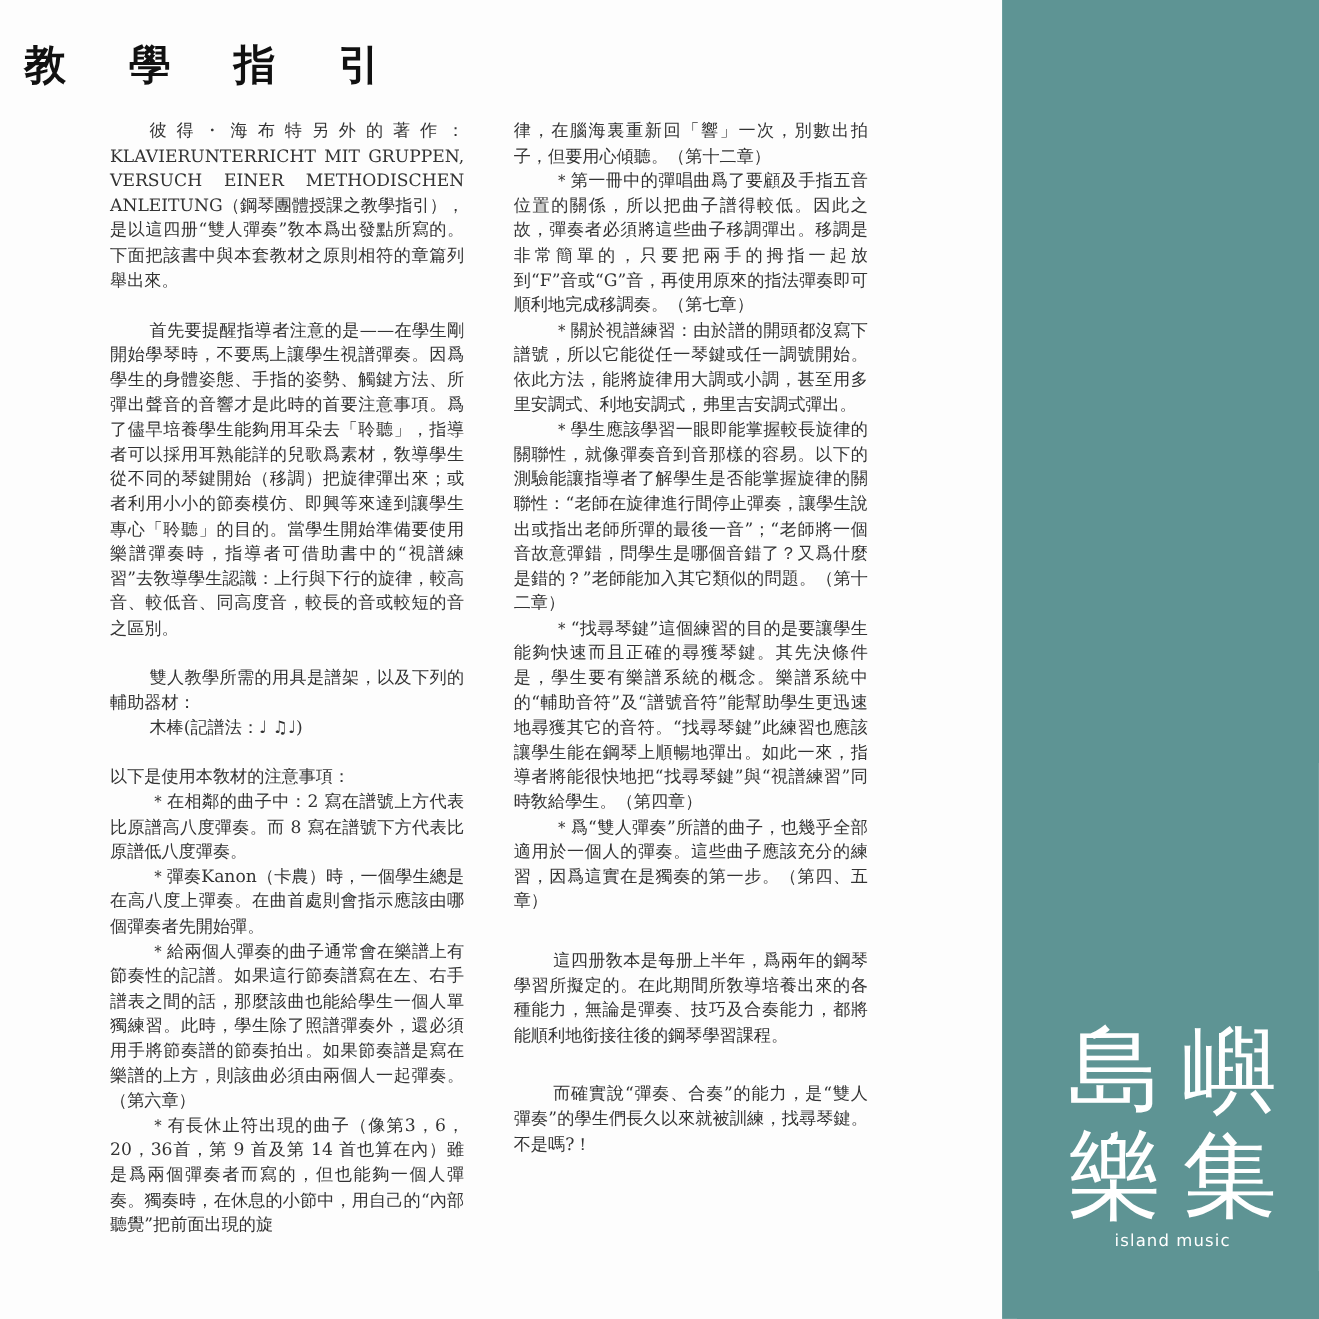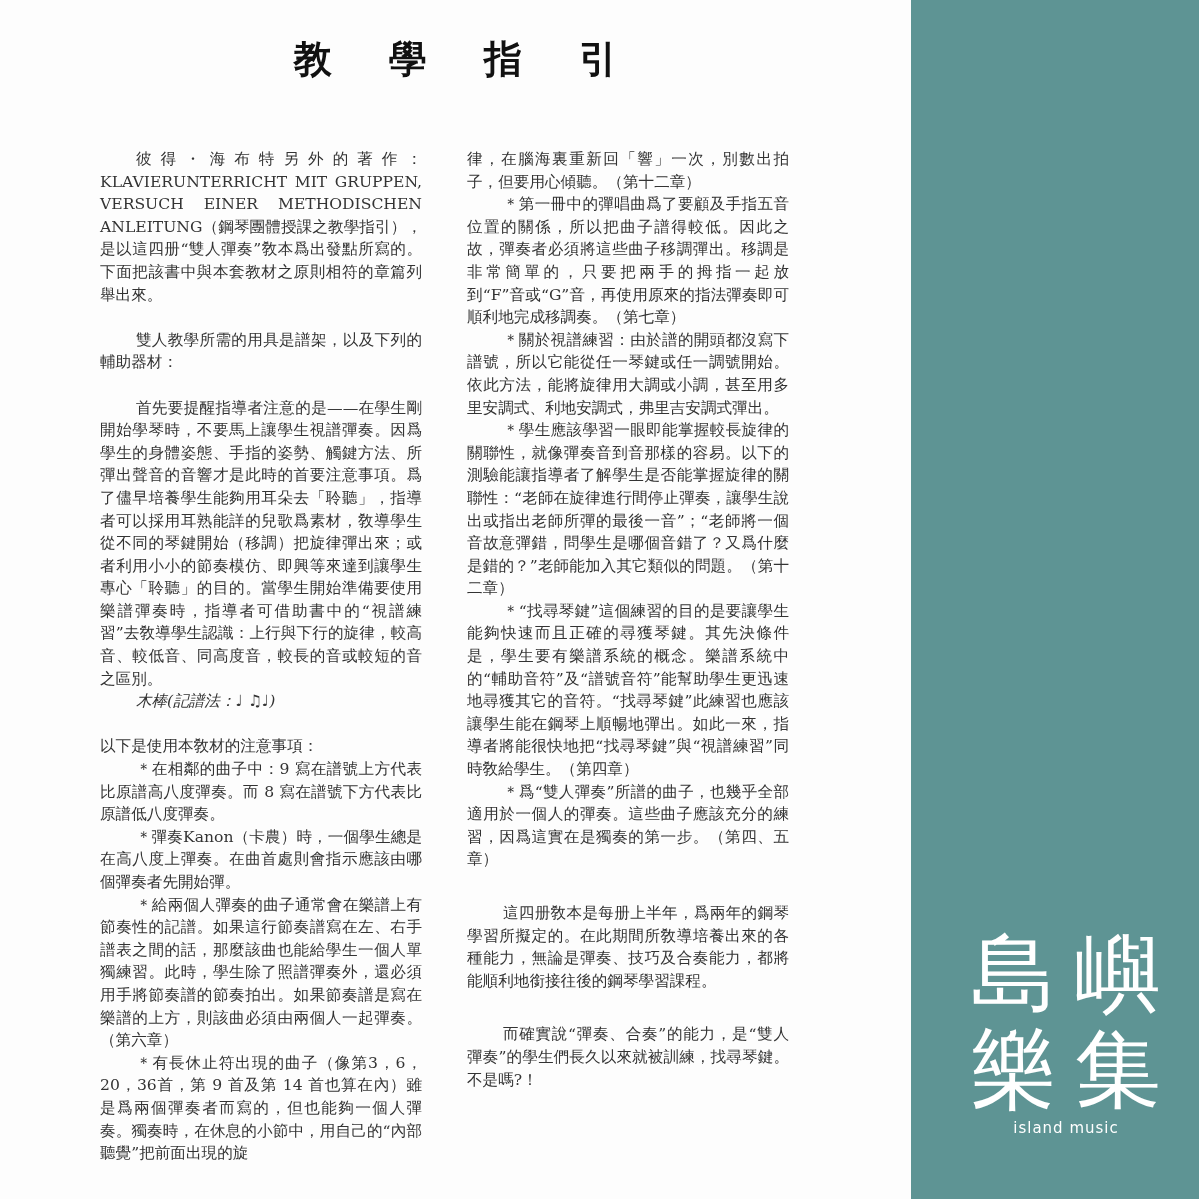--- a/index.html
+++ b/index.html
@@ -8,37 +8,36 @@
       background: #ffffff;
       font-family: "DejaVu Serif", "Liberation Serif", serif;
       color: #2a2a2a;
     }
     .page {
       position: absolute; left: 0; top: 0; width: 911px; height: 1199px;
       background: #fdfdfd;
     }
     .title {
       position: absolute; left: 0; width: 911px; top: 34px;
-      text-align: center; font-family: "DejaVu Sans", sans-serif;
+      text-align: left; font-family: "DejaVu Sans", sans-serif;
       font-size: 38px; font-weight: bold; letter-spacing: 22px;
       color: #111; padding-left: 22px; box-sizing: border-box;
     }
     .col {
       position: absolute; top: 108px; width: 322px;
       font-size: 15.6px; line-height: 22.6px;
       text-align: justify; text-justify: inter-character;
       color: #333;
-      margin-top: 40px;
     }
     .col.left { left: 100px; }
     .col.right { left: 467px; }
     .col p { margin: 0; }
     .col p.indent { text-indent: 2.3em; }
     .col p.gap { margin-top: 22.6px; }
-    .col p.tool { padding-left: 2.3em; font-style: italic; }
+    .col p.tool { padding-left: 2.3em; }
     .sidepanel {
       position: absolute; left: 911px; top: 0; width: 288px; height: 1199px;
       background: #5e9494;
     }
     .logo {
       position: absolute; left: 60px; top: 925px; width: 190px; color: #ffffff;
     }
     .logo-row {
       display: flex; justify-content: space-between;
       font-family: "DejaVu Sans", sans-serif; font-size: 86px; line-height: 96px;
@@ -50,25 +49,25 @@
     }
   </style>
 </head>
 <body>
 
 <div class="page">
   <div class="title">教 學 指 引</div>
 
   <div class="col left">
     <p class="indent">彼得・海布特另外的著作：KLAVIERUNTERRICHT MIT GRUPPEN, VERSUCH EINER METHODISCHEN ANLEITUNG（鋼琴團體授課之教學指引），是以這四册“雙人彈奏”敎本爲出發點所寫的。下面把該書中與本套教材之原則相符的章篇列舉出來。</p>
+    <p class="indent gap">首先要提醒指導者注意的是——在學生剛開始學琴時，不要馬上讓學生視譜彈奏。因爲學生的身體姿態、手指的姿勢、觸鍵方法、所彈出聲音的音響才是此時的首要注意事項。爲了儘早培養學生能夠用耳朵去「聆聽」，指導者可以採用耳熟能詳的兒歌爲素材，敎導學生從不同的琴鍵開始（移調）把旋律彈出來；或者利用小小的節奏模仿、即興等來達到讓學生專心「聆聽」的目的。當學生開始準備要使用樂譜彈奏時，指導者可借助書中的“視譜練習”去敎導學生認識：上行與下行的旋律，較高音、較低音、同高度音，較長的音或較短的音之區別。</p>
     <p class="indent gap">雙人教學所需的用具是譜架，以及下列的輔助器材：</p>
-    <p class="indent gap">首先要提醒指導者注意的是——在學生剛開始學琴時，不要馬上讓學生視譜彈奏。因爲學生的身體姿態、手指的姿勢、觸鍵方法、所彈出聲音的音響才是此時的首要注意事項。爲了儘早培養學生能夠用耳朵去「聆聽」，指導者可以採用耳熟能詳的兒歌爲素材，敎導學生從不同的琴鍵開始（移調）把旋律彈出來；或者利用小小的節奏模仿、即興等來達到讓學生專心「聆聽」的目的。當學生開始準備要使用樂譜彈奏時，指導者可借助書中的“視譜練習”去敎導學生認識：上行與下行的旋律，較高音、較低音、同高度音，較長的音或較短的音之區別。</p>
     <p class="tool">木棒(記譜法：♩ ♫♩)</p>
     <p class="gap">以下是使用本敎材的注意事項：</p>
-    <p class="indent">＊在相鄰的曲子中：9 寫在譜號上方代表比原譜高八度彈奏。而 8 寫在譜號下方代表比原譜低八度彈奏。</p>
+    <p class="indent">＊在相鄰的曲子中：2 寫在譜號上方代表比原譜高八度彈奏。而 8 寫在譜號下方代表比原譜低八度彈奏。</p>
     <p class="indent">＊彈奏Kanon（卡農）時，一個學生總是在高八度上彈奏。在曲首處則會指示應該由哪個彈奏者先開始彈。</p>
     <p class="indent">＊給兩個人彈奏的曲子通常會在樂譜上有節奏性的記譜。如果這行節奏譜寫在左、右手譜表之間的話，那麼該曲也能給學生一個人單獨練習。此時，學生除了照譜彈奏外，還必須用手將節奏譜的節奏拍出。如果節奏譜是寫在樂譜的上方，則該曲必須由兩個人一起彈奏。（第六章）</p>
     <p class="indent">＊有長休止符出現的曲子（像第3，6，20，36首，第 9 首及第 14 首也算在內）雖是爲兩個彈奏者而寫的，但也能夠一個人彈奏。獨奏時，在休息的小節中，用自己的“內部聽覺”把前面出現的旋</p>
   </div>
 
   <div class="col right">
     <p>律，在腦海裏重新回「響」一次，別數出拍子，但要用心傾聽。（第十二章）</p>
     <p class="indent">＊第一冊中的彈唱曲爲了要顧及手指五音位置的關係，所以把曲子譜得較低。因此之故，彈奏者必須將這些曲子移調彈出。移調是非常簡單的，只要把兩手的拇指一起放到“F”音或“G”音，再使用原來的指法彈奏即可順利地完成移調奏。（第七章）</p>
     <p class="indent">＊關於視譜練習：由於譜的開頭都沒寫下譜號，所以它能從任一琴鍵或任一調號開始。依此方法，能將旋律用大調或小調，甚至用多里安調式、利地安調式，弗里吉安調式彈出。</p>
     <p class="indent">＊學生應該學習一眼即能掌握較長旋律的關聯性，就像彈奏音到音那樣的容易。以下的測驗能讓指導者了解學生是否能掌握旋律的關聯性：“老師在旋律進行間停止彈奏，讓學生說出或指出老師所彈的最後一音”；“老師將一個音故意彈錯，問學生是哪個音錯了？又爲什麼是錯的？”老師能加入其它類似的問題。（第十二章）</p>

